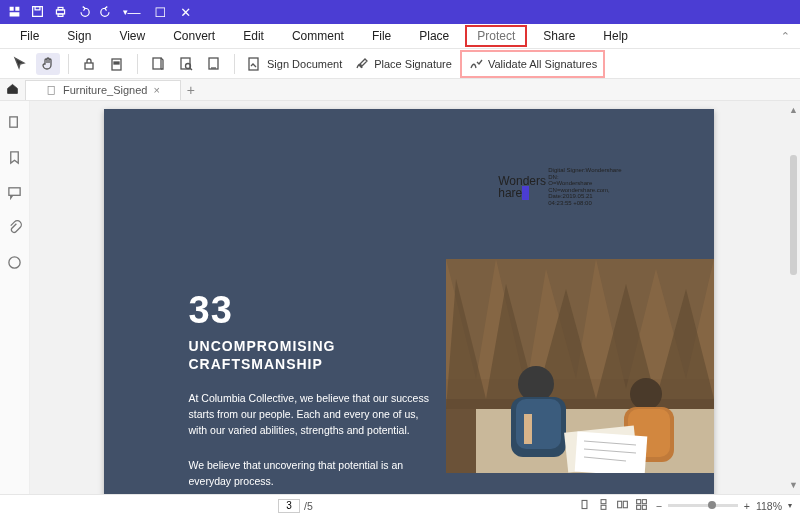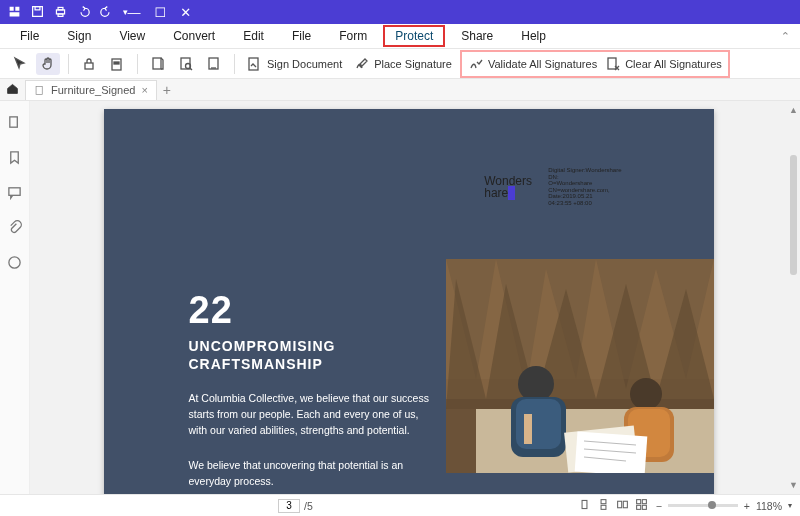--- a/index.html
+++ b/index.html
@@ -6,42 +6,42 @@
 html, body { width: 800px; height: 516px; overflow: hidden; background: #fff; }
 
 .titlebar { height: 24px; background: #4b3dd3; display: flex; align-items: center; color: #fff; font-size: 11px; }
 .titlebar .left-icons { display: flex; gap: 10px; padding-left: 8px; align-items: center; }
 .titlebar .title { flex: 1; text-align: center; }
 .titlebar .win-icons { display: flex; gap: 14px; padding-right: 10px; font-size: 13px; }
 .titlebar svg { width: 13px; height: 13px; fill: none; stroke: #fff; stroke-width: 1.5; }
 
 .menubar { height: 25px; background: #fff; display: flex; align-items: center; padding-left: 8px; gap: 4px; font-size: 12px; color: #222; border-bottom: 1px solid #e6e6e6; position: relative; }
 .menubar .mitem { padding: 4px 12px; cursor: pointer; }
-.menubar .mitem.active { color: #0c4a6e; border: 2px solid #e03232; padding: 2px 10px; }
+.menubar .mitem.active { color: #737373; border: 2px solid #e03232; padding: 2px 10px; }
 .menubar .collapse { position: absolute; right: 10px; color: #888; font-size: 11px; }
 
 .ribbon { height: 30px; background: #fff; display: flex; align-items: center; padding: 0 8px; gap: 4px; border-bottom: 1px solid #e6e6e6; font-size: 11px; color: #333; }
 .ribbon .sep { width: 1px; height: 20px; background: #ddd; margin: 0 4px; }
 .ribbon .btn { display: flex; align-items: center; gap: 4px; padding: 3px 4px; cursor: pointer; white-space: nowrap; }
 .ribbon svg { width: 16px; height: 16px; fill: none; stroke: #555; stroke-width: 1.3; }
 .ribbon .hl { border: 2px solid #fca5a5; display: flex; align-items: center; padding: 1px 2px; }
 
 .tabbar { height: 22px; background: #f6f6f6; display: flex; align-items: center; padding-left: 6px; gap: 6px; font-size: 11px; color: #555; border-bottom: 1px solid #e6e6e6; }
 .tabbar .home-ic svg { width: 13px; height: 13px; stroke: #333; fill: #333; }
-.tabbar .tab { display: flex; align-items: center; gap: 6px; background: #fff; border: 1px solid #ddd; border-bottom: none; padding: 2px 8px; height: 20px; }
+.tabbar .tab { display: flex; align-items: center; gap: 6px; background: #fff; border: 1px solid #ddd; border-bottom: none; padding: 2px 20px; height: 20px; }
 .tabbar .tab .close { color: #888; cursor: pointer; }
 .tabbar .plus { color: #888; cursor: pointer; font-size: 14px; }
 
 .workarea { display: flex; height: calc(516px - 24px - 25px - 30px - 22px - 22px); }
 .leftbar { width: 30px; background: #fafafa; border-right: 1px solid #eee; display: flex; flex-direction: column; align-items: center; gap: 16px; padding-top: 14px; }
 .leftbar svg { width: 15px; height: 15px; stroke: #777; fill: none; stroke-width: 1.4; }
 
 .canvas { flex: 1; background: #f2f2f2; overflow: hidden; position: relative; display: flex; justify-content: center; }
 .page { margin-top: 8px; width: 610px; height: 520px; background: #415068; box-shadow: 0 2px 6px rgba(0,0,0,.25); position: relative; color: #fff; }
-.sig { position: absolute; top: 58px; right: 92px; display: flex; align-items: center; gap: 16px; }
+.sig { position: absolute; top: 58px; right: 92px; display: flex; align-items: center; gap: 2px; }
 .sig .logo { width: 48px; font-size: 12px; color: #222; line-height: 1; background: transparent; }
 .sig .logo span.fill { background: #4b3dd3; color: #4b3dd3; }
 .sig .meta { font-size: 6px; color: #222; line-height: 1.1; }
 .copy { position: absolute; left: 85px; top: 180px; width: 250px; }
 .copy .big { font-size: 38px; font-weight: 700; letter-spacing: 1px; }
 .copy .head { font-size: 14px; font-weight: 700; letter-spacing: 1px; margin-top: 6px; line-height: 1.25; }
 .copy .body { font-size: 10.5px; margin-top: 18px; line-height: 1.5; font-family: Georgia, serif; }
 .copy .body p + p { margin-top: 20px; }
 .photo { position: absolute; right: 0; top: 150px; width: 268px; height: 214px; overflow: hidden; }
 .photo svg { width: 100%; height: 100%; }
@@ -90,22 +90,23 @@
     <span>✕</span>
   </div>
 </div>
 
 <div class="menubar">
   <div class="mitem">File</div>
   <div class="mitem">Sign</div>
   <div class="mitem">View</div>
   <div class="mitem">Convert</div>
   <div class="mitem">Edit</div>
+  <div class="mitem">Comment</div>
   <div class="mitem">File</div>
-  <div class="mitem">Form</div>
+  <div class="mitem">Place</div>
   <div class="mitem active">Protect</div>
   <div class="mitem">Share</div>
   <div class="mitem">Help</div>
   <div class="collapse">⌃</div>
 </div>
 
 <div class="ribbon">
   <div class="btn">
       <svg viewBox="0 0 16 16">
         <path d="M3 2l9 5-4 1-1 4z" fill="#333"></path>
@@ -163,27 +164,20 @@
       </svg>
     <span>Place Signature</span>
   </div>
   <div class="hl">
     <div class="btn">
       <svg viewBox="0 0 16 16">
           <path d="M3 12c2-5 4-5 5 0"></path>
           <path d="M9 6l2 2 3-4"></path>
         </svg>
       <span>Validate All Signatures</span>
-    </div>
-    <div class="btn">
-      <svg viewBox="0 0 16 16">
-          <rect x="3" y="2" width="8" height="11"></rect>
-          <path d="M10 10l4 4M14 10l-4 4"></path>
-        </svg>
-      <span>Clear All Signatures</span>
     </div>
   </div>
 </div>
 
 <div class="tabbar">
   <span class="home-ic"><svg viewBox="0 0 16 16">
         <path d="M2 8l6-5 6 5v6H2z"></path>
       </svg></span>
   <div class="tab">
     <svg width="11" height="11" viewBox="0 0 16 16">
@@ -222,21 +216,21 @@
         <div class="meta">
           <div>Digital Signer:Wondershare</div>
           <div>DN:</div>
           <div>O=Wondershare</div>
           <div>CN=wondershare.com,</div>
           <div>Date:2019.05.21</div>
           <div>04:23:55 +08:00</div>
         </div>
       </div>
       <div class="copy">
-        <div class="big">22</div>
+        <div class="big">33</div>
         <div class="head">
           <span>UNCOMPROMISING</span><br><span>CRAFTSMANSHIP</span>
         </div>
         <div class="body">
           <p>At Columbia Collective, we believe that our success starts from our people. Each and every one of us, with our varied abilities, strengths and potential.</p>
           <p>We believe that uncovering that potential is an everyday process.</p>
         </div>
       </div>
       <div class="photo">
         <svg viewBox="0 0 268 214" preserveAspectRatio="xMidYMid slice">

